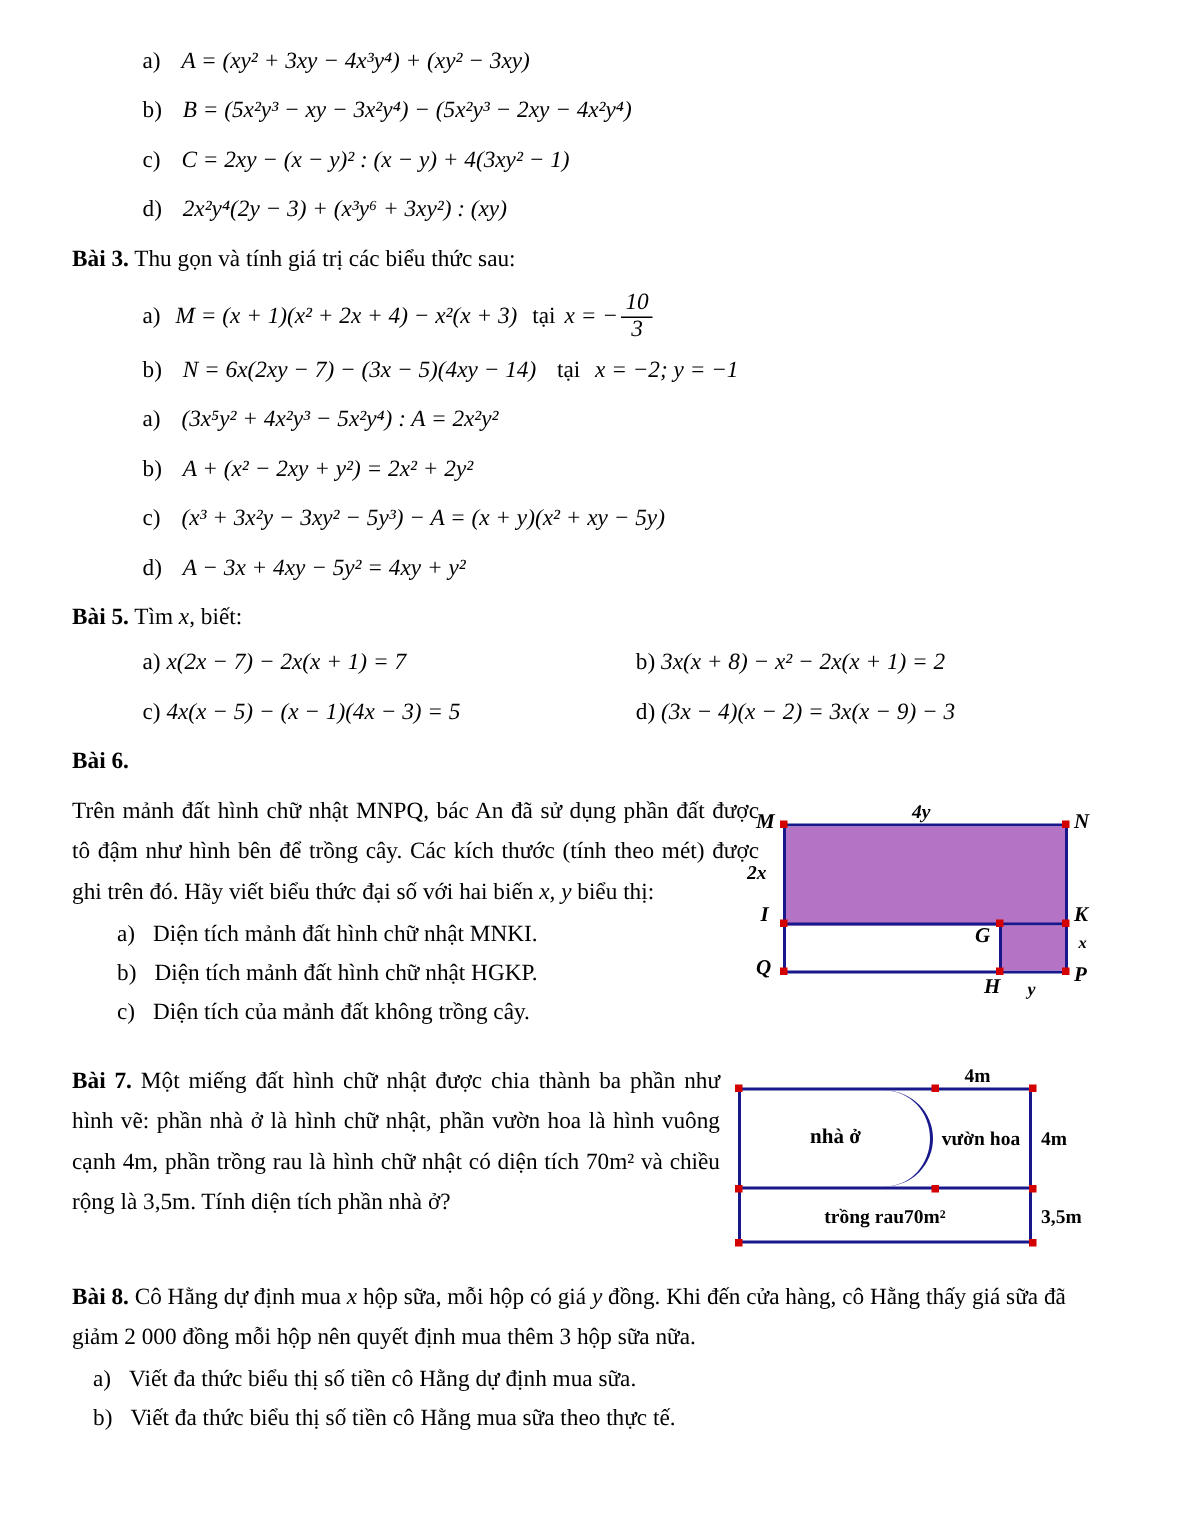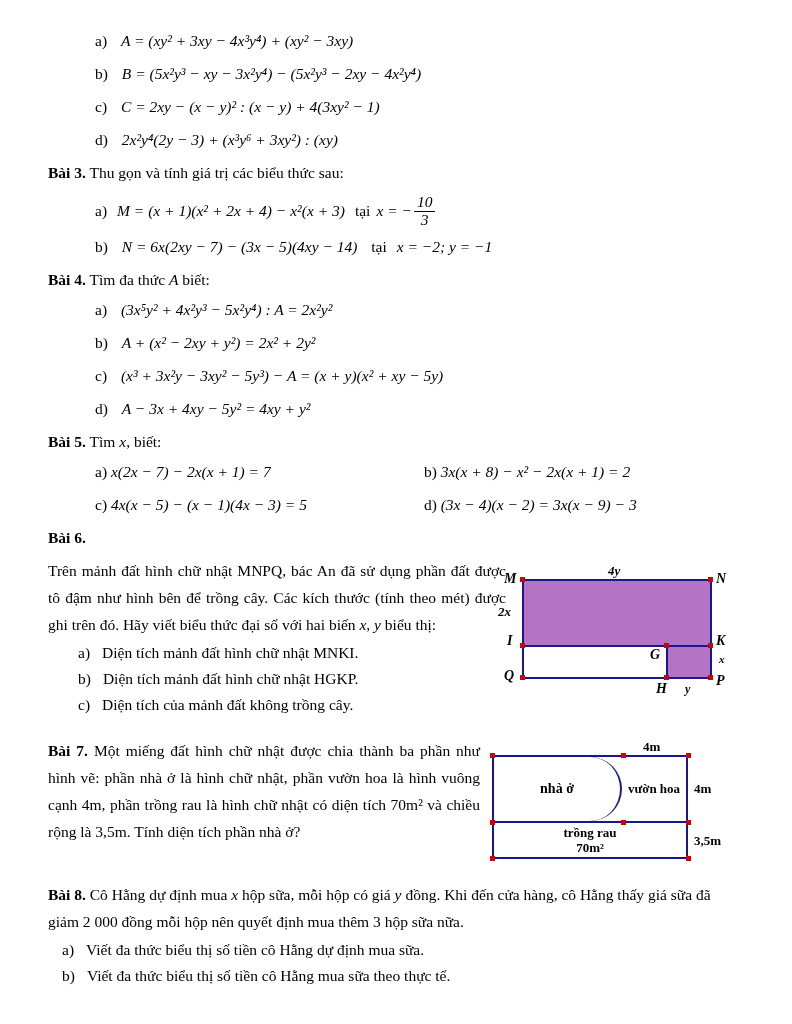--- a/index.html
+++ b/index.html
@@ -46,21 +46,21 @@
   .pt { position:absolute; font-weight:bold; font-style:italic; font-size:14px; line-height:14px; }
   .dim { position:absolute; font-weight:bold; font-style:italic; font-size:13px; line-height:13px;text-align:center; }
   .dot { position:absolute; width:5px; height:5px; background:#d40000; }
 
   
   .fig7 { position:absolute; left:432px; top:2px; width:264px; height:130px; }
   .f7-rect { position:absolute; left:12px; top:16px; width:196px; height:104px; border:2px solid #18188c; background:#fff; }
   .f7-top { position:absolute; left:0; top:0; right:0; height:66px; border-bottom:2px solid #18188c; display:flex; }
   .f7-house { width:128px; border-right:2px solid #18188c; display:flex; align-items:center; justify-content:center; font-weight:bold; font-size:14px;border-radius:32px; }
   .f7-flower { flex:1; display:flex; align-items:center; justify-content:center; font-weight:bold; font-size:13px; }
-  .f7-veg { position:absolute; left:0; right:0; bottom:0; height:34px; display:flex; flex-direction:column; align-items:center; justify-content:center; font-weight:bold; font-size:13px; line-height:15px; }
+  .f7-veg { position:absolute; left:0; right:0; bottom:0; height:34px; display:flex; flex-direction:row; align-items:center; justify-content:center; font-weight:bold; font-size:13px; line-height:15px; }
   .f7-lab { position:absolute; font-weight:bold; font-size:13px; line-height:14px; }
 </style>
 </head>
 <body>
 
 <div class="page">
 
   <div class="row">
     <span class="lbl">a)</span>
     <span class="math">A = (xy² + 3xy − 4x³y⁴) + (xy² − 3xy)</span>
@@ -92,24 +92,20 @@
         <span class="fden">3</span>
       </span>
   </div>
   <div class="row">
     <span class="lbl">b)</span>
     <span class="math">N = 6x(2xy − 7) − (3x − 5)(4xy − 14)</span>
     <span class="plain tail-word">tại</span>
     <span class="math">x = −2; y = −1</span>
   </div>
 
-  <div class="head">
-    <b>Bài 4.</b>
-    <span><span>Tìm đa thức </span><span class="math">A</span><span> biết:</span></span>
-  </div>
   <div class="row">
     <span class="lbl">a)</span>
     <span class="math">(3x⁵y² + 4x²y³ − 5x²y⁴) : A = 2x²y²</span>
   </div>
   <div class="row">
     <span class="lbl">b)</span>
     <span class="math">A + (x² − 2xy + y²) = 2x² + 2y²</span>
   </div>
   <div class="row">
     <span class="lbl">c)</span>

